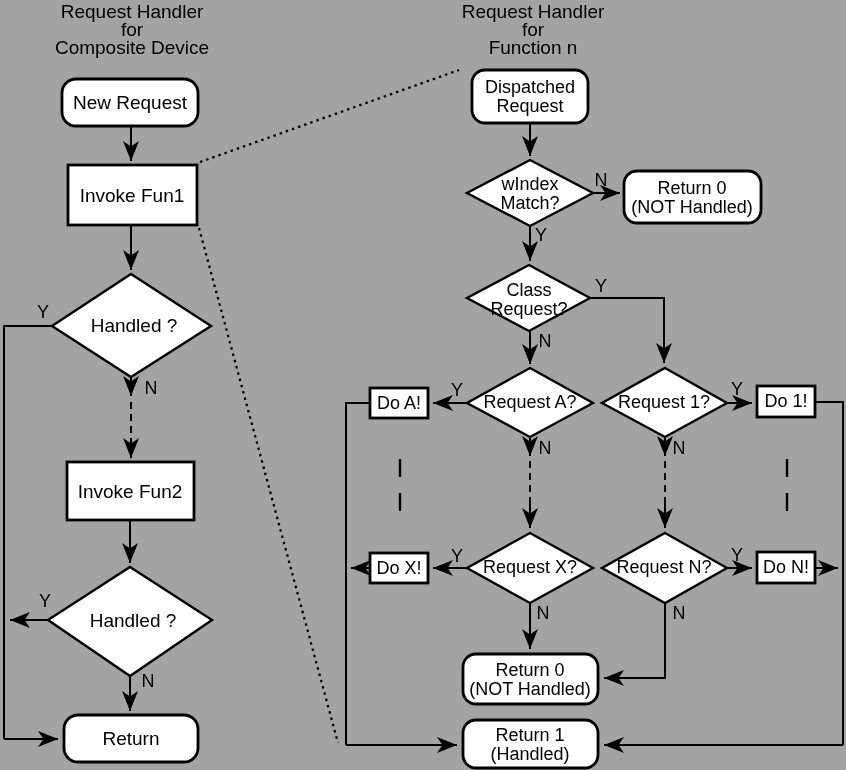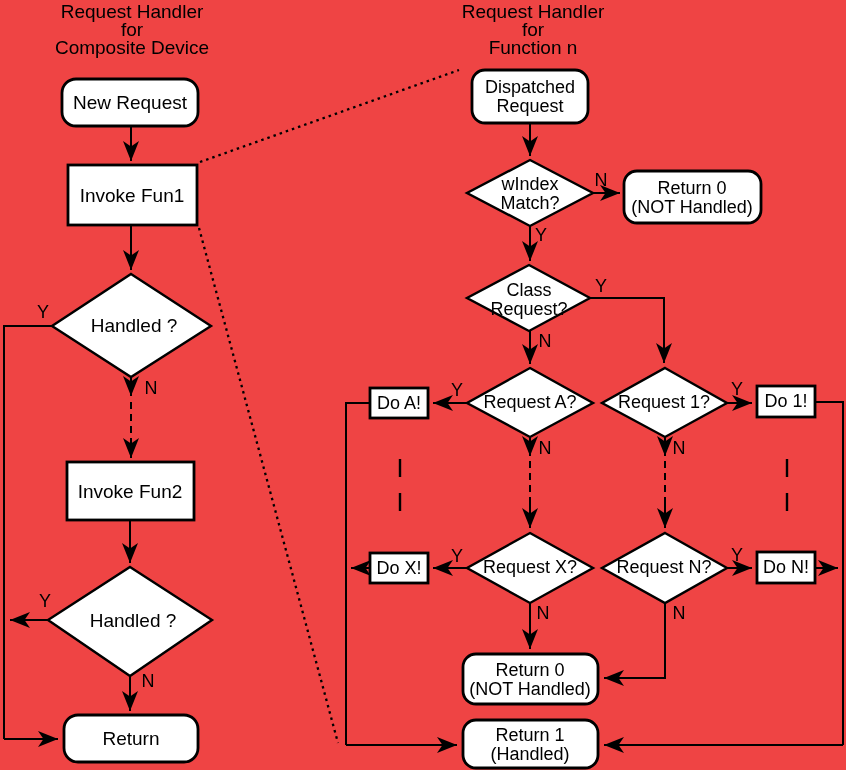--- a/index.html
+++ b/index.html
@@ -4,21 +4,21 @@
 <style>
   html, body {
     margin: 0;
     padding: 0;
     background: #ffffff;
   }
   .canvas {
     position: relative;
     width: 846px;
     height: 770px;
-    background: #ef4444;
+    background: #a3a3a3;
     overflow: hidden;
   }
   svg { display: block; }
 
   
   .shape     { fill: #ffffff; stroke: #000000; stroke-width: 2.6px; }
   .rounded   { stroke-width: 2.8px; }
   .action    { stroke-width: 2.8px; }
   .diamond   { stroke-width: 2.4px; }
 

